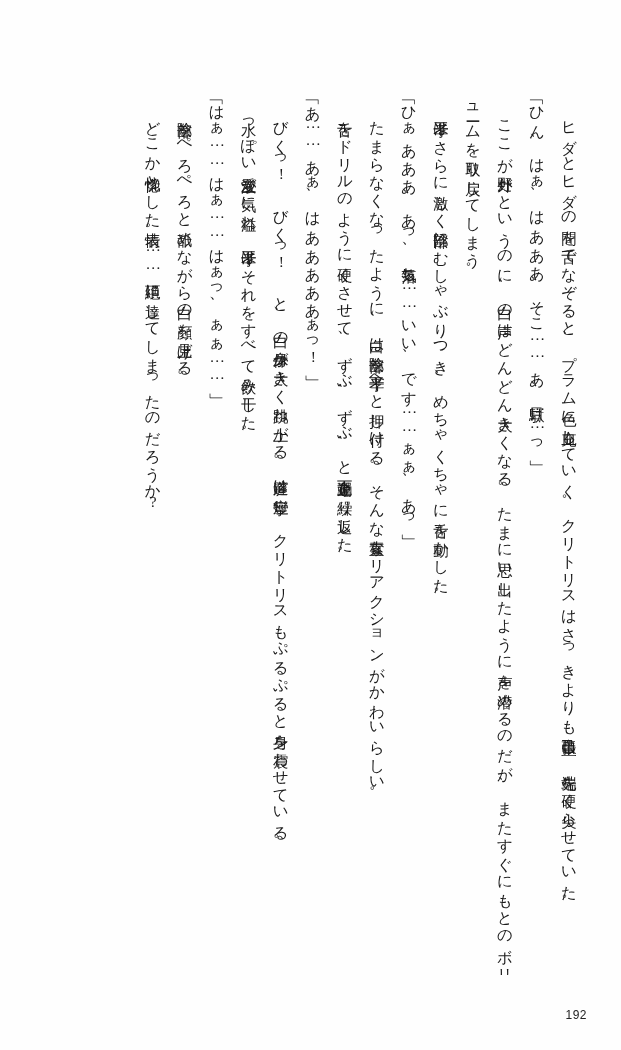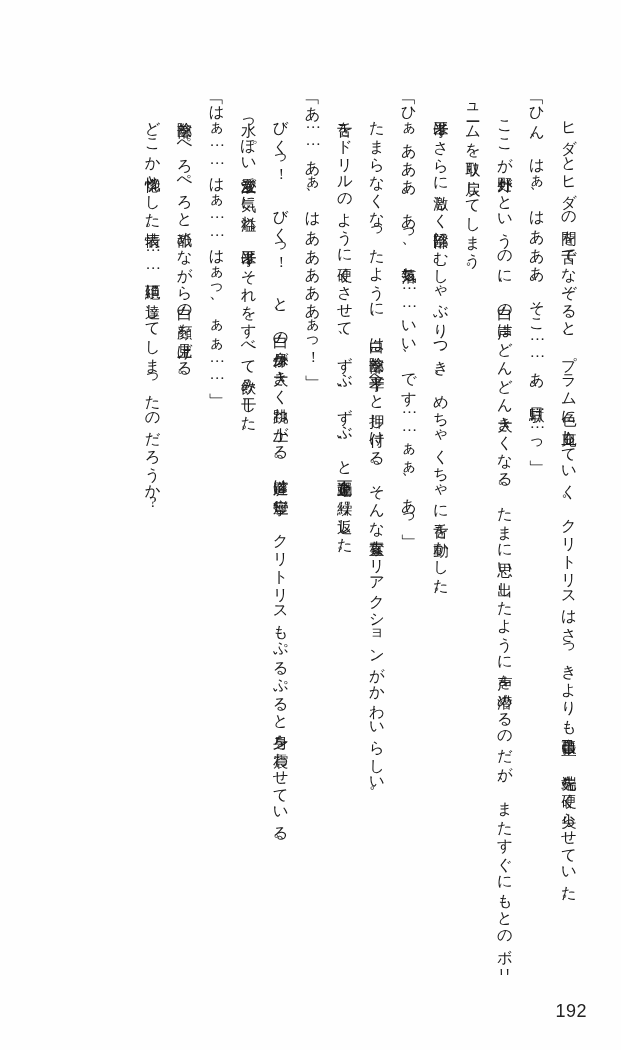--- a/index.html
+++ b/index.html
@@ -43,21 +43,21 @@
     padding: 0;
     text-indent: 1em;
   }
   .para.noindent {
     text-indent: 0;
   }
   .page-number {
     position: absolute;
     right: 34px;
     bottom: 28px;
-    font-size: 18px;
+    font-size: 12px;
     font-family: "Liberation Sans", sans-serif;
     color: #222222;
     letter-spacing: 0.5px;
   }
 </style>
 </head>
 <body>
 
 <div class="page">
 

